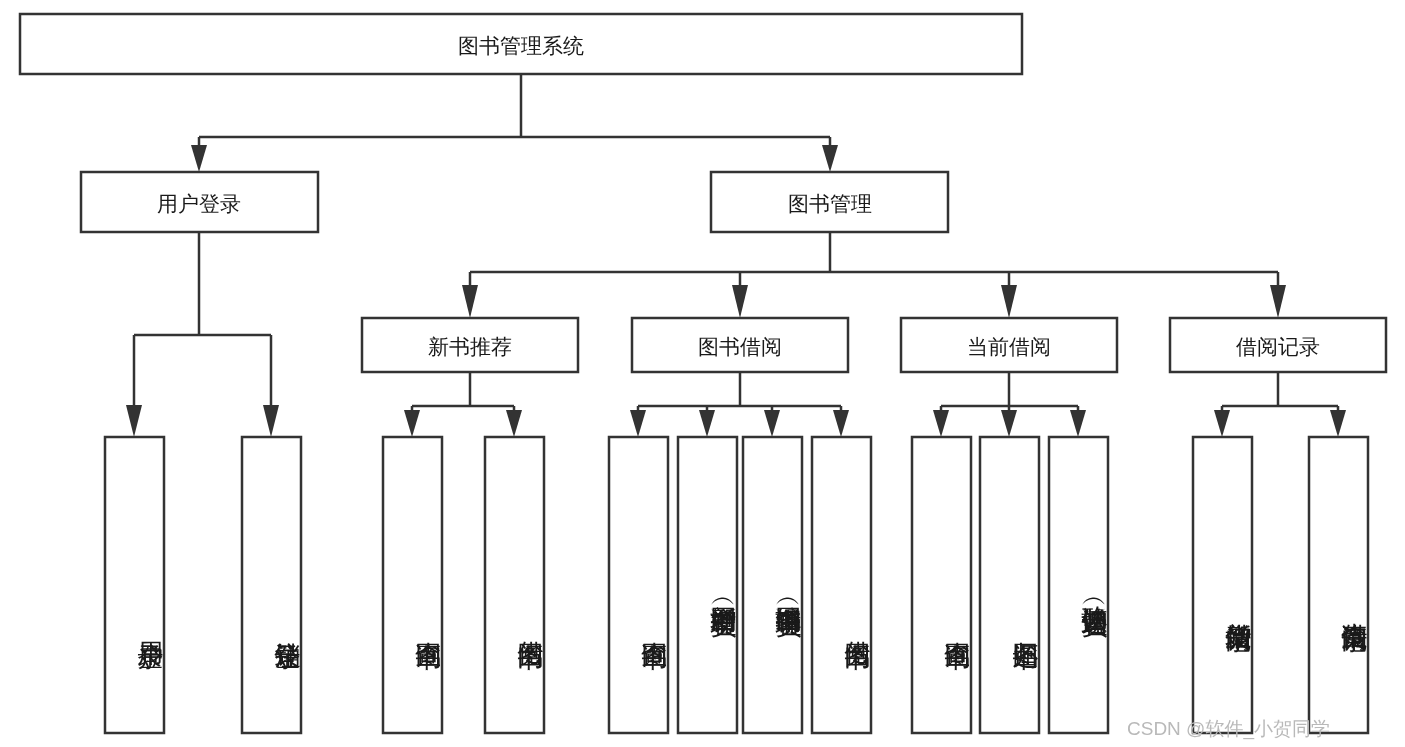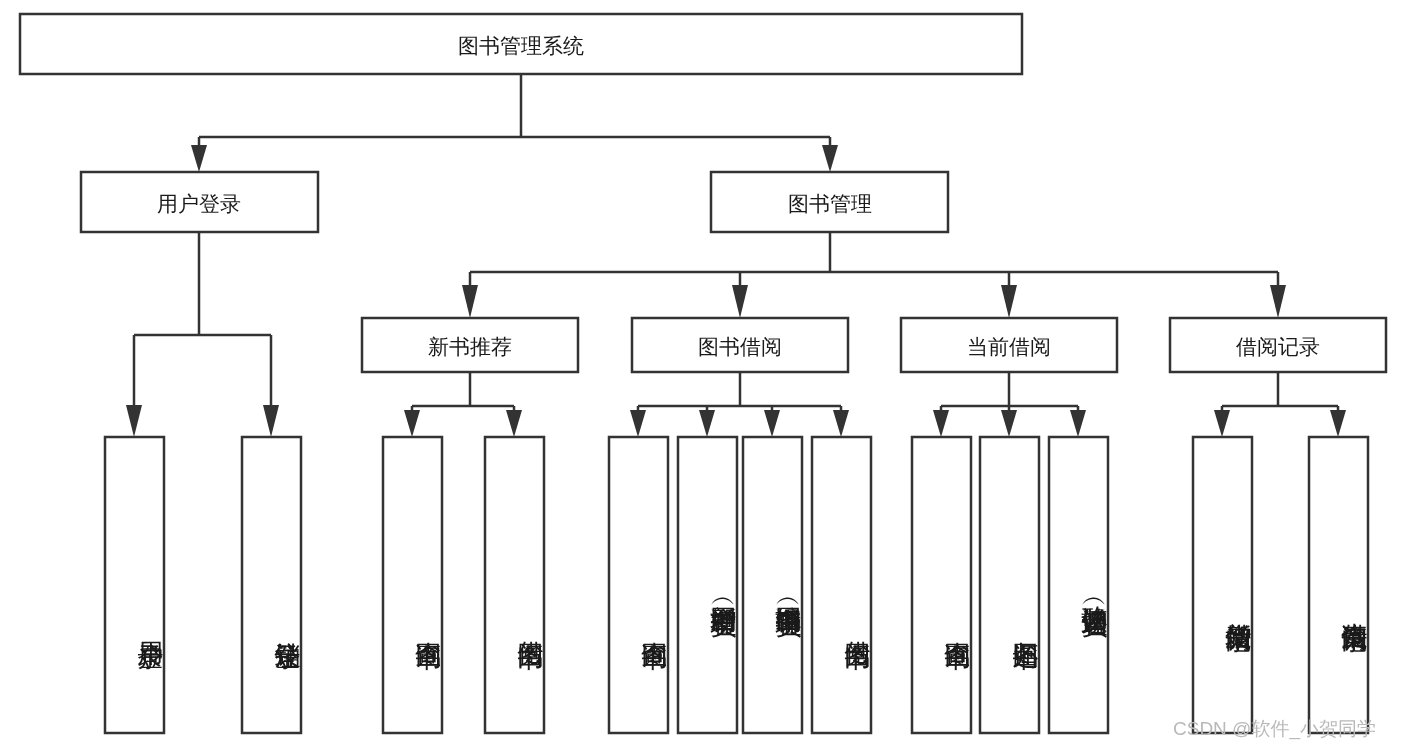--- a/index.html
+++ b/index.html
@@ -214,15 +214,15 @@
   <div class="leaf-label" style="left:912px; top:512px; width:59px; height:221px;">查询图书</div>
 
   <div class="leaf-label" style="left:980px; top:512px; width:59px; height:221px;">归还图书</div>
 
   <div class="leaf-label" style="left:1049px; top:445px; width:59px; height:288px;">确认归还（管理员）</div>
 
   <div class="leaf-label" style="left:1193px; top:477px; width:59px; height:256px;">新增借阅记录</div>
 
   <div class="leaf-label" style="left:1309px; top:477px; width:59px; height:256px;">查询借阅记录</div>
 
-  <div class="watermark" style="left:1173px; top:716px;">CSDN @软件_小贺同学</div>
+  <div class="watermark" style="left:1127px; top:716px;">CSDN @软件_小贺同学</div>
 
 </div>
 
 </body></html>

